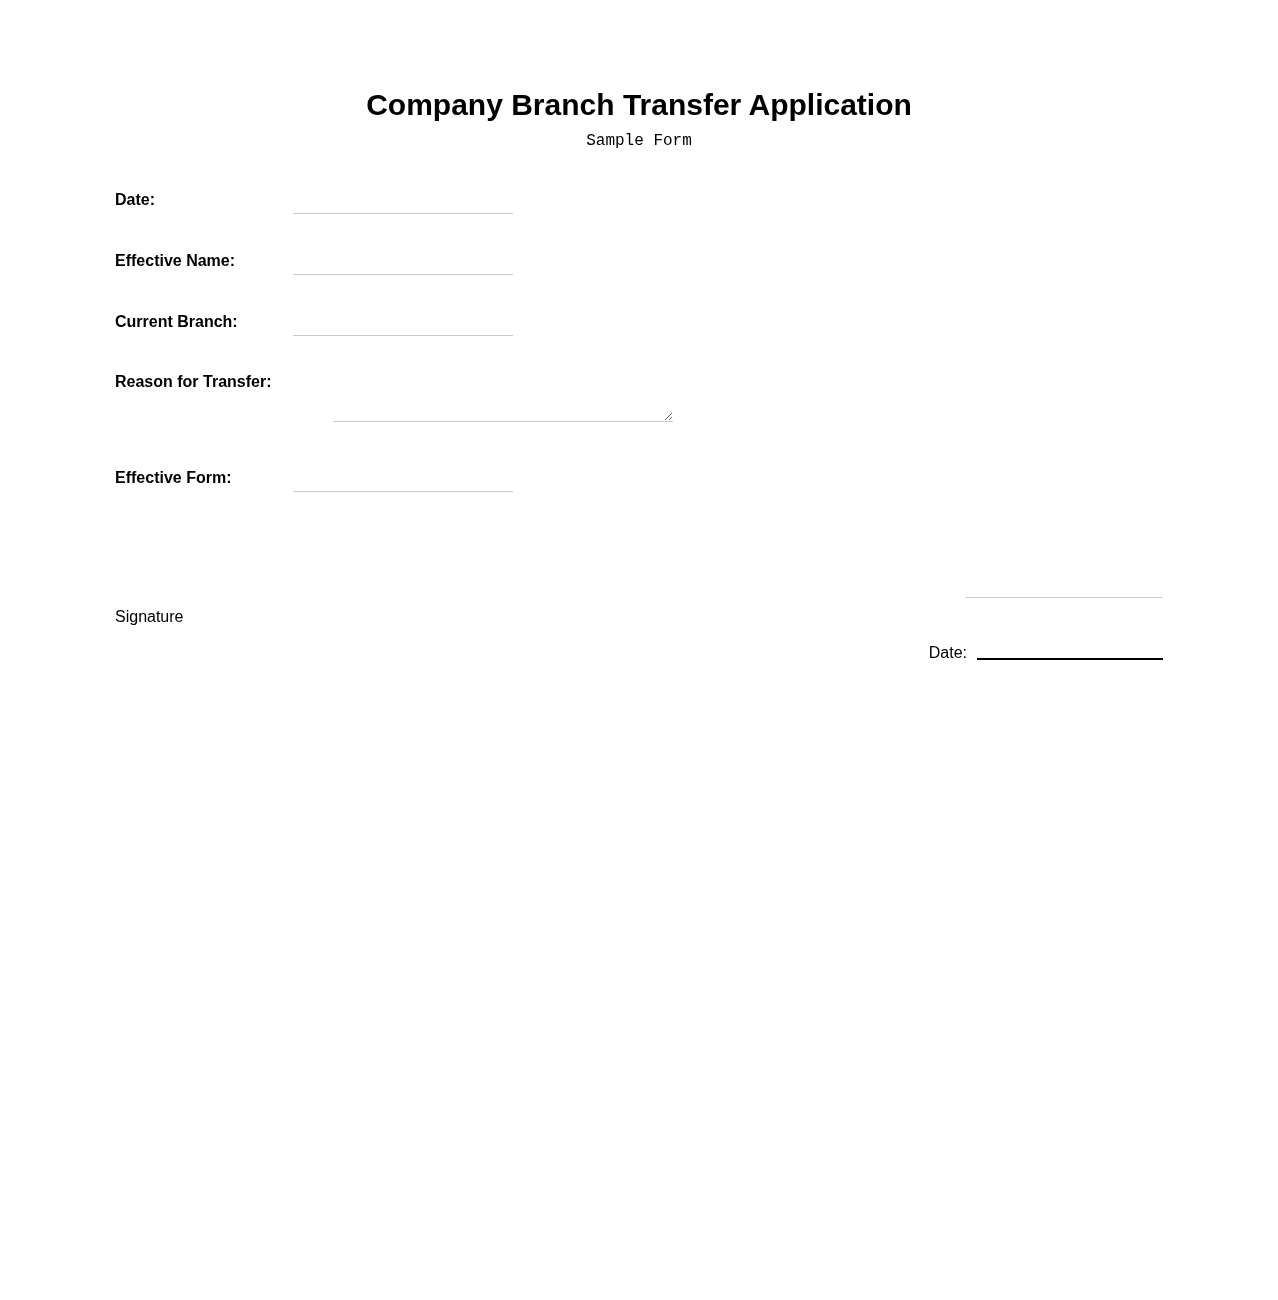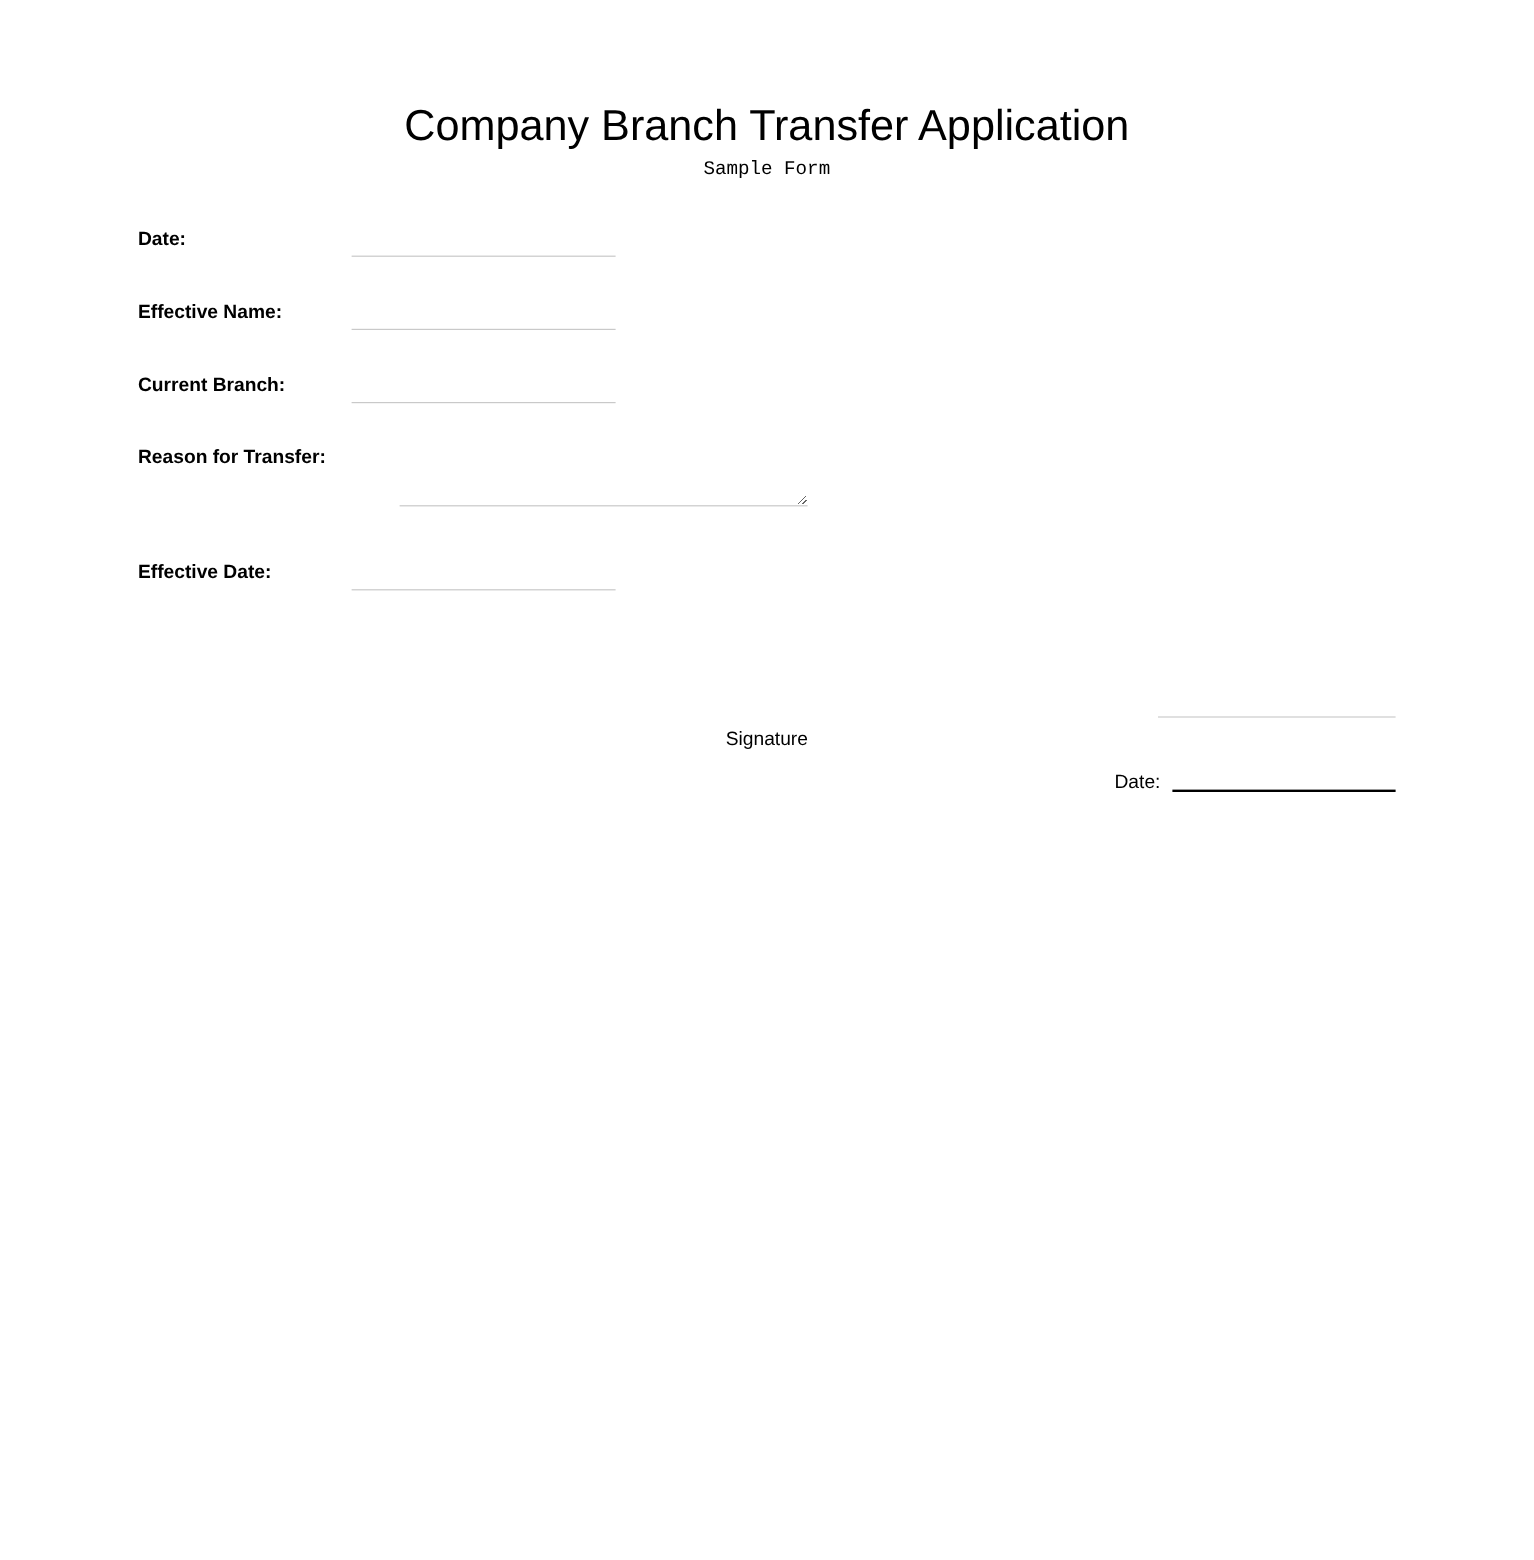--- a/index.html
+++ b/index.html
@@ -15,23 +15,23 @@
     position: relative;
     width: 1278px;
     height: 1300px;
     padding: 88px 115px 0 115px;
     background: #ffffff;
     overflow: hidden;
   }
   
   .title {
     margin: 0;
-    font-size: 36px;
+    font-size: 30px;
     line-height: 34px;
-    font-weight: normal;
+    font-weight: bold;
     text-align: center;
   }
   .subtitle {
     margin-top: 10px;
     line-height: 19px;
     font-size: 16px;
     text-align: center;
     font-family: Liberation Mono, monospace;
   }
   
@@ -89,21 +89,21 @@
   }
   .sig-line {
     width: 198px;
     height: 0;
     border-top: 1px solid #cccccc;
     margin-left: auto;
   }
   .sig-label {
     margin-top: 9px;
     line-height: 19px;
-    text-align: center;
+    text-align: left;
   }
   .sig-date-row {
     margin-top: 17px;
     display: flex;
     justify-content: flex-end;
     line-height: 19px;
   }
   .sig-date-line {
     display: inline-block;
     width: 186px;
@@ -138,21 +138,21 @@
       <input type="text" class="field-input" value="" style="">
     </div>
 
 
     <div class="row r-reason">
       <label class="field-label">Reason for Transfer:</label>
       <textarea class="field-textarea ta-reason" style=""></textarea>
     </div>
 
     <div class="row r-effective">
-      <label class="field-label">Effective Date:</label>
+      <label class="field-label">Effective Form:</label>
       <input type="text" class="field-input" value="" style="">
     </div>
 
 
   </div>
 
   <div class="signature">
     <div class="sig-line"></div>
     <div class="sig-label">Signature</div>
     <div class="sig-date-row">

